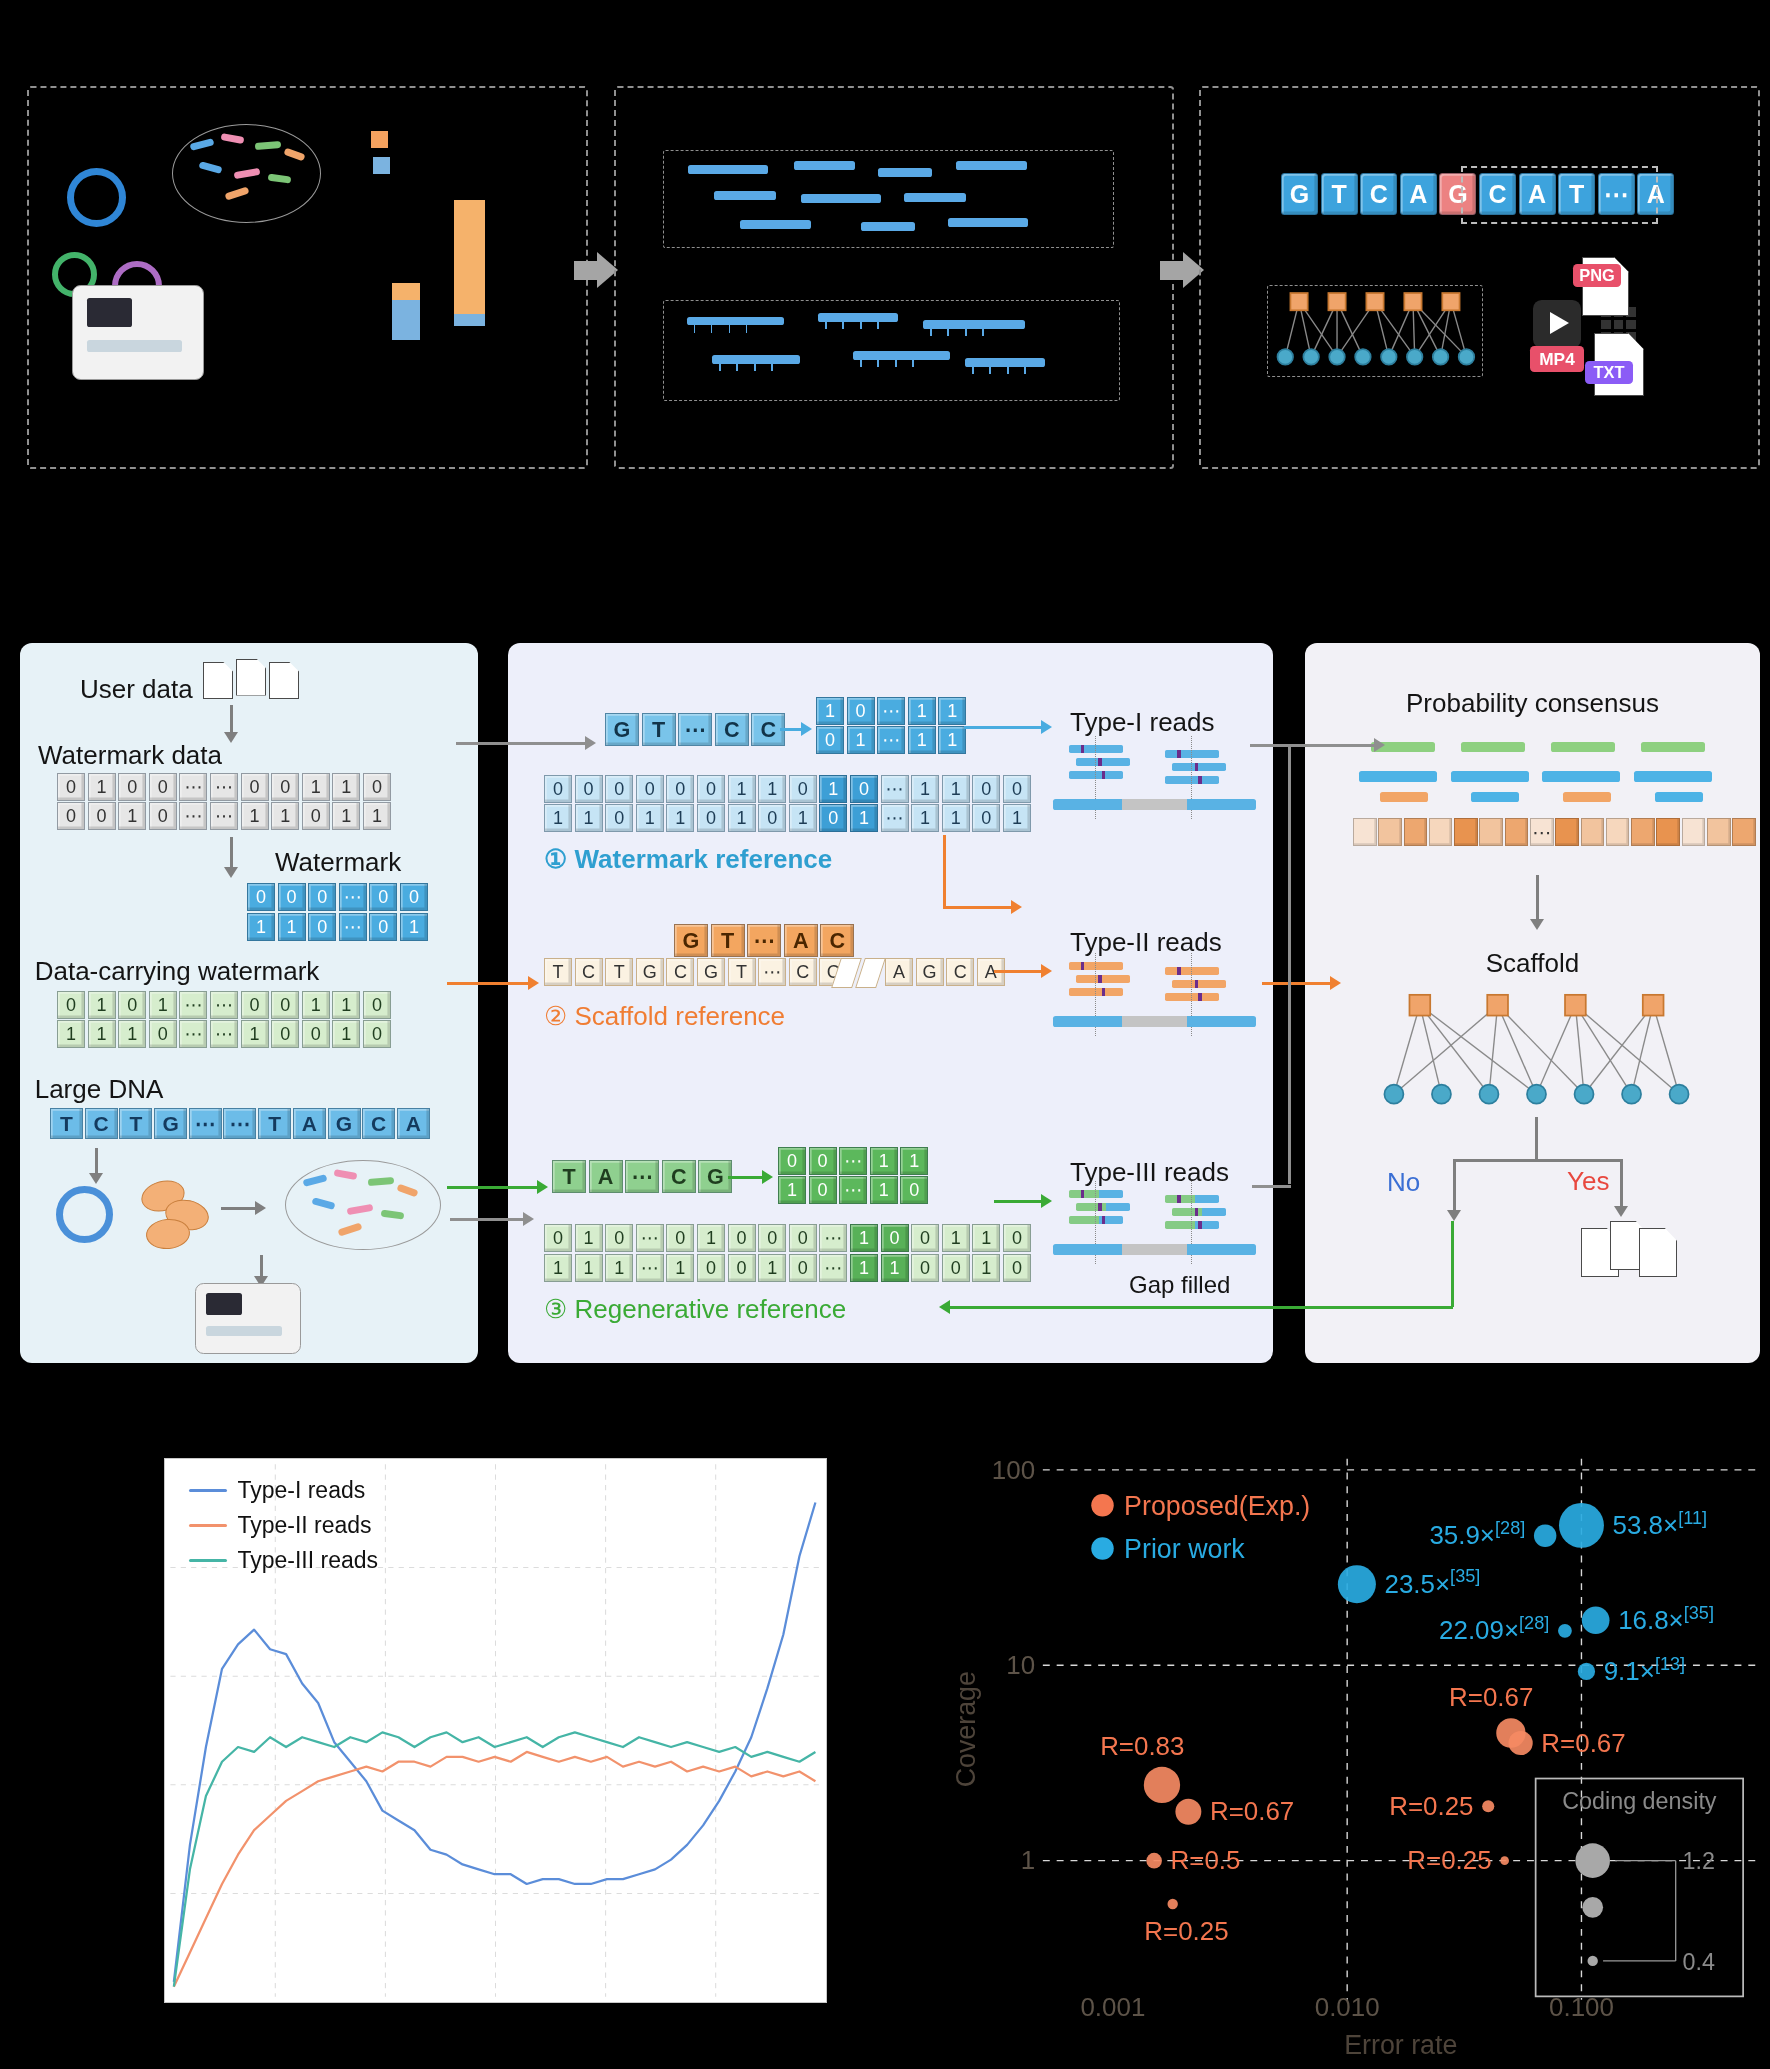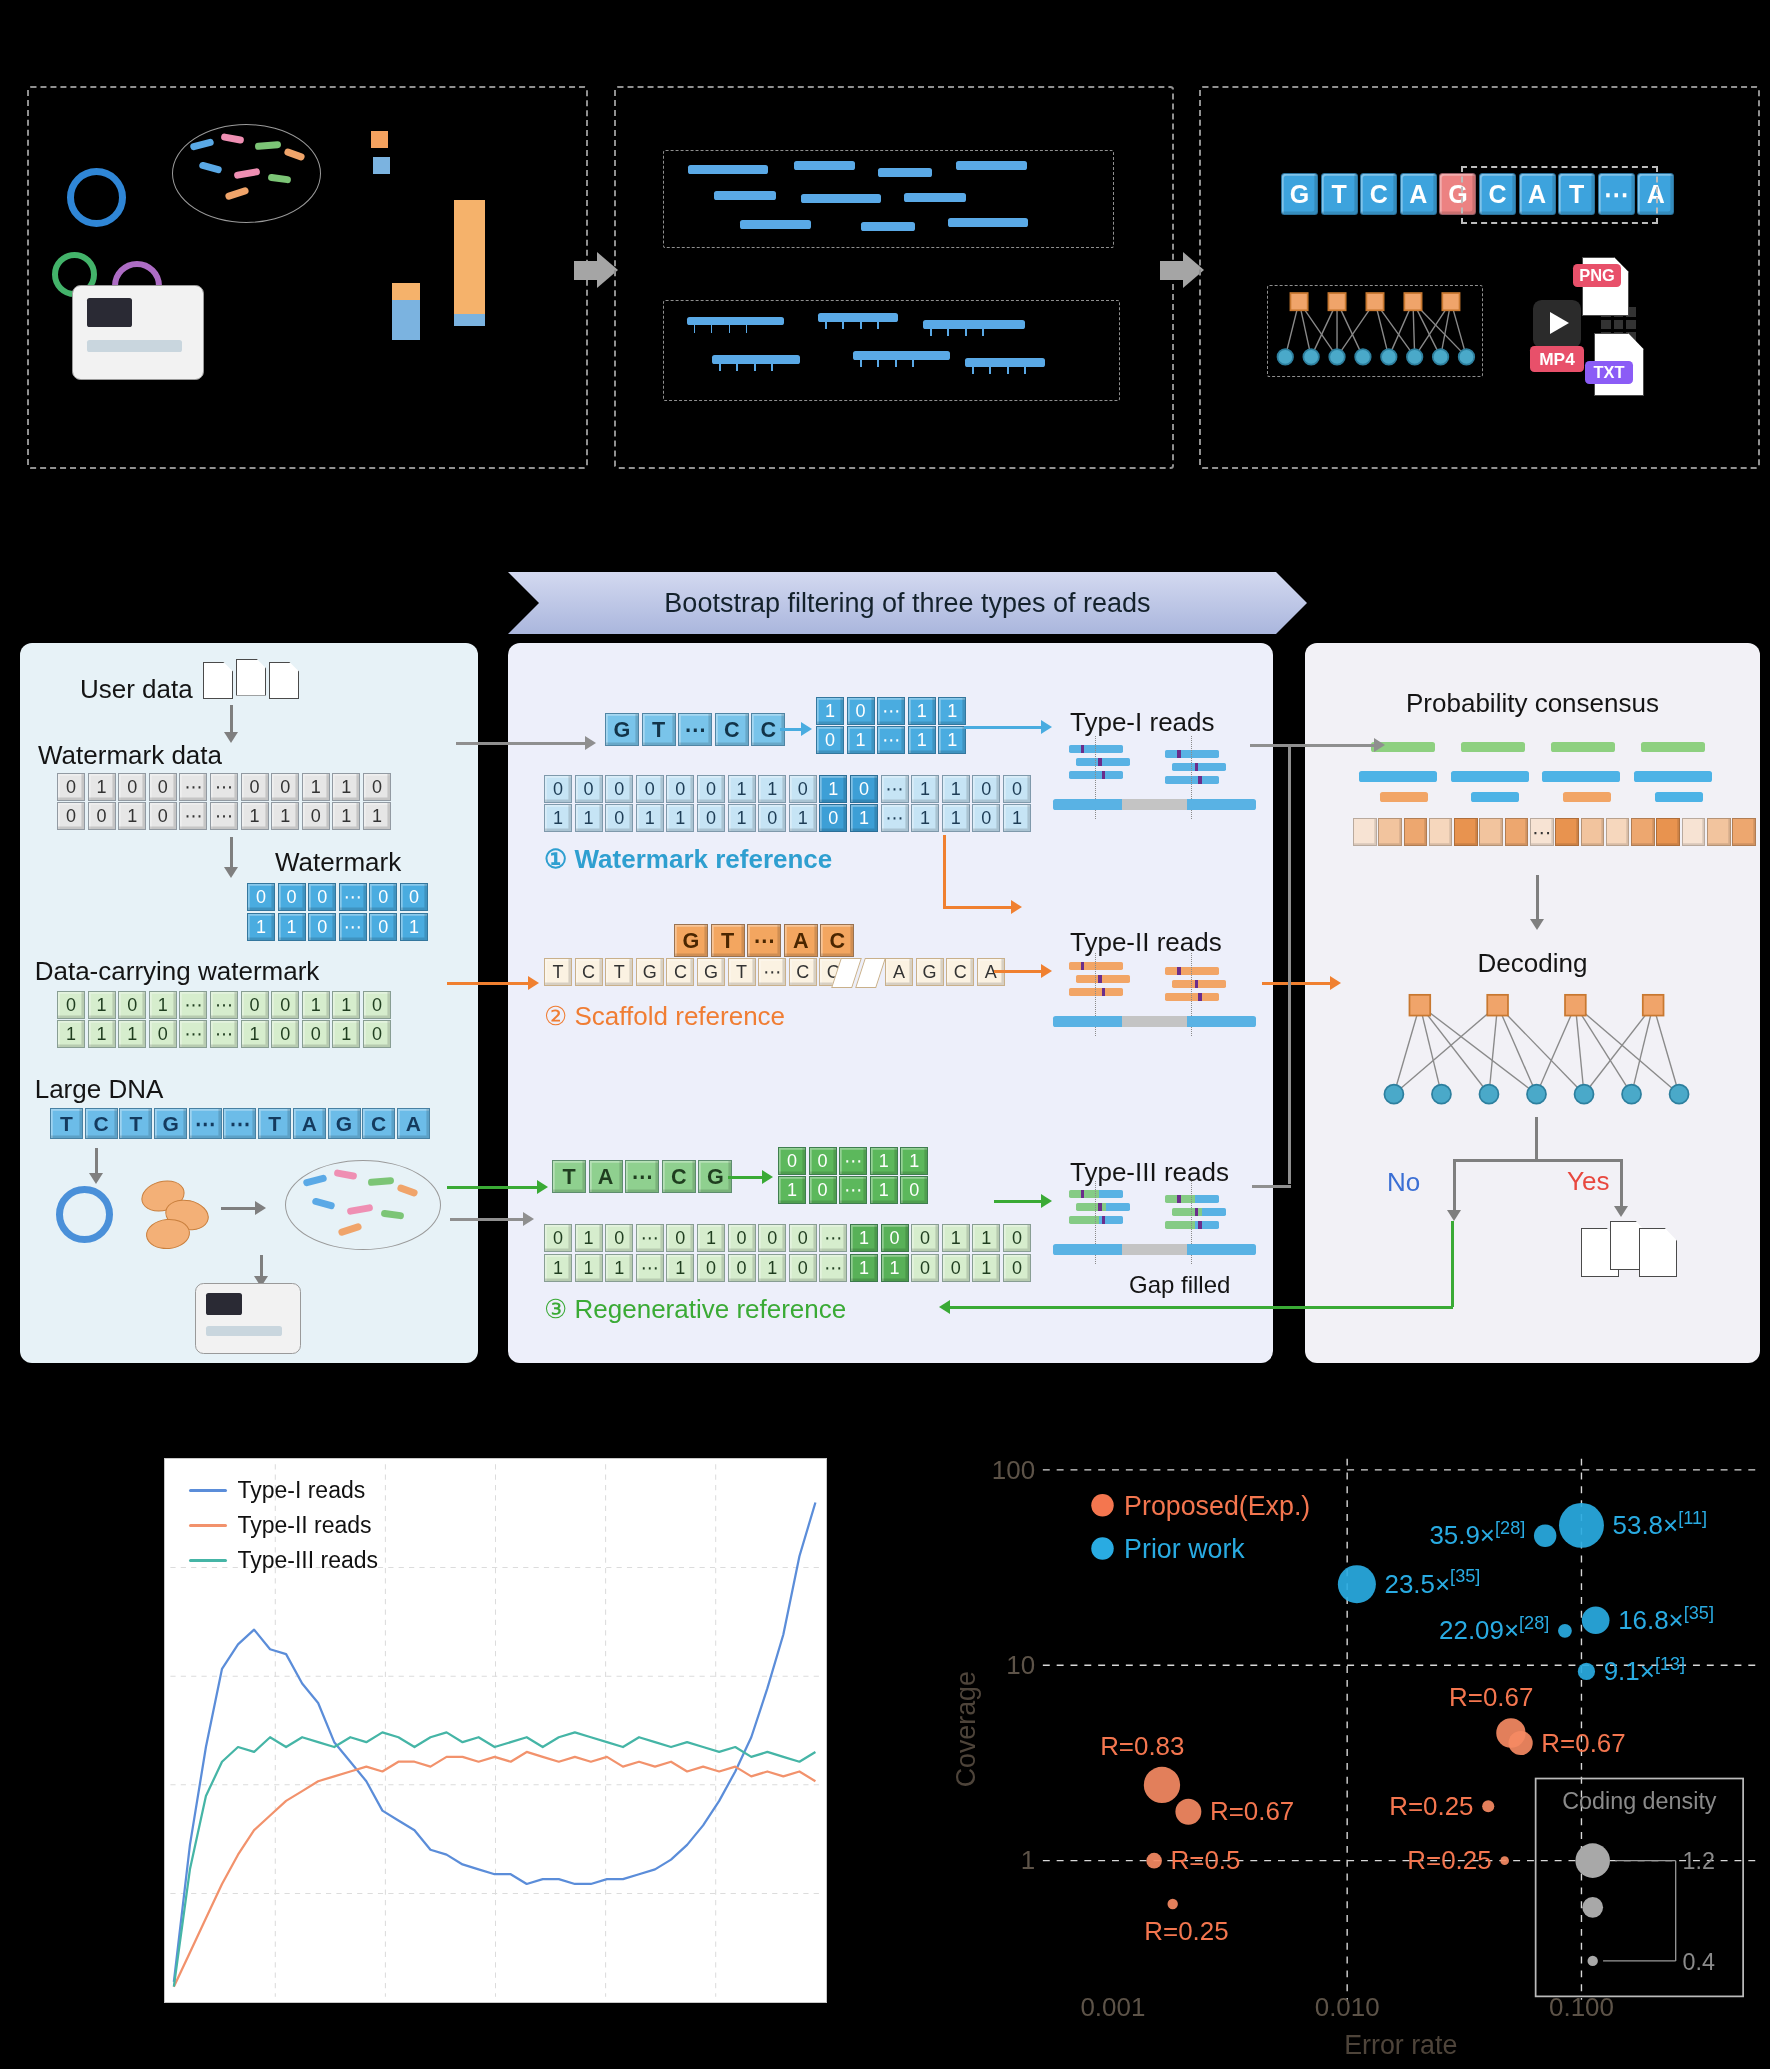--- a/index.html
+++ b/index.html
@@ -215,23 +215,20 @@
         <span></span>
         <span></span>
     </div>
     <div class="file" style="left:381px;top:169px;width:45px;height:57px;"></div>
     <div class="badge" style="left:372px;top:176px;width:48px;height:22.5px;background:#e8506a;font-size:16.4px;">PNG</div>
     <div class="badge" style="left:329px;top:258px;width:54px;height:26px;background:#e8506a;font-size:17.3px;">MP4</div>
     <div class="file" style="left:393px;top:245px;width:48px;height:61px;"></div>
     <div class="badge" style="left:384px;top:273px;width:48px;height:22.5px;background:#8b5cf6;font-size:16.4px;">TXT</div>
   </div>
 
-  <div class="banner" style="left:508px;top:572px;width:799px;background:linear-gradient(#d3d9f0,#aab6dd);">
-    <span>Bootstrap filtering of three types of reads</span>
-  </div>
 
   <div class="panel" style="left:20px;top:643px;width:458px;height:720px;background:#e7f2f7;">
     <div class="lbl" style="left:60px;top:31px;">User data</div>
     <div class="file" style="left:183px;top:19px;width:28px;height:35px;"></div>
     <div class="file" style="left:216px;top:15.6px;width:28px;height:35px;"></div>
     <div class="file" style="left:249px;top:19px;width:28px;height:35px;"></div>
     <div class="varrow" style="--c:#7f7f7f;left:210px;top:62px;height:28px;"></div>
     <div class="lbl" style="left:18px;top:97px;">Watermark data</div>
     <div class="cells bin c-gray" style="left:37px;top:130px;">
         <span class="cell">0</span>
@@ -600,21 +597,21 @@
       <div style="width: 21.6px; height: 26px; border: 0.9px solid rgba(0, 0, 0, 0.25); display: flex; align-items: center; justify-content: center; font-size: 19px; color: rgb(51, 51, 51); box-shadow: rgba(0, 0, 0, 0.12) -1.7px -1.7px 0px inset; background: rgb(232, 147, 79);"></div>
       <div style="width: 21.6px; height: 26px; border: 0.9px solid rgba(0, 0, 0, 0.25); display: flex; align-items: center; justify-content: center; font-size: 19px; color: rgb(51, 51, 51); box-shadow: rgba(0, 0, 0, 0.12) -1.7px -1.7px 0px inset; background: rgb(242, 196, 158);"></div>
       <div style="width: 21.6px; height: 26px; border: 0.9px solid rgba(0, 0, 0, 0.25); display: flex; align-items: center; justify-content: center; font-size: 19px; color: rgb(51, 51, 51); box-shadow: rgba(0, 0, 0, 0.12) -1.7px -1.7px 0px inset; background: rgb(246, 215, 189);"></div>
       <div style="width: 21.6px; height: 26px; border: 0.9px solid rgba(0, 0, 0, 0.25); display: flex; align-items: center; justify-content: center; font-size: 19px; color: rgb(51, 51, 51); box-shadow: rgba(0, 0, 0, 0.12) -1.7px -1.7px 0px inset; background: rgb(237, 167, 111);"></div>
       <div style="width: 21.6px; height: 26px; border: 0.9px solid rgba(0, 0, 0, 0.25); display: flex; align-items: center; justify-content: center; font-size: 19px; color: rgb(51, 51, 51); box-shadow: rgba(0, 0, 0, 0.12) -1.7px -1.7px 0px inset; background: rgb(232, 147, 79);"></div>
       <div style="width: 21.6px; height: 26px; border: 0.9px solid rgba(0, 0, 0, 0.25); display: flex; align-items: center; justify-content: center; font-size: 19px; color: rgb(51, 51, 51); box-shadow: rgba(0, 0, 0, 0.12) -1.7px -1.7px 0px inset; background: rgb(247, 227, 211);"></div>
       <div style="width: 21.6px; height: 26px; border: 0.9px solid rgba(0, 0, 0, 0.25); display: flex; align-items: center; justify-content: center; font-size: 19px; color: rgb(51, 51, 51); box-shadow: rgba(0, 0, 0, 0.12) -1.7px -1.7px 0px inset; background: rgb(242, 196, 158);"></div>
       <div style="width: 21.6px; height: 26px; border: 0.9px solid rgba(0, 0, 0, 0.25); display: flex; align-items: center; justify-content: center; font-size: 19px; color: rgb(51, 51, 51); box-shadow: rgba(0, 0, 0, 0.12) -1.7px -1.7px 0px inset; background: rgb(237, 167, 111);"></div>
     </div>
   <div class="varrow" style="--c:#7f7f7f;left:1536px;top:875px;height:45px;"></div>
-  <div class="lbl" style="left:1305px;top:948px;width:455px;text-align:center;">Decoding</div>
+  <div class="lbl" style="left:1305px;top:948px;width:455px;text-align:center;">Scaffold</div>
   <svg id="g-dec" class="abs" style="left:1368px;top:986px;" width="337" height="130" viewBox="0 0 390 150">
       <line x1="60" y1="22" x2="30" y2="125" stroke="#8a8a8a" stroke-width="1.6"></line>
       <line x1="60" y1="22" x2="85" y2="125" stroke="#8a8a8a" stroke-width="1.6"></line>
       <line x1="60" y1="22" x2="140" y2="125" stroke="#8a8a8a" stroke-width="1.6"></line>
       <line x1="60" y1="22" x2="195" y2="125" stroke="#8a8a8a" stroke-width="1.6"></line>
       <line x1="150" y1="22" x2="30" y2="125" stroke="#8a8a8a" stroke-width="1.6"></line>
       <line x1="150" y1="22" x2="140" y2="125" stroke="#8a8a8a" stroke-width="1.6"></line>
       <line x1="150" y1="22" x2="195" y2="125" stroke="#8a8a8a" stroke-width="1.6"></line>
       <line x1="150" y1="22" x2="250" y2="125" stroke="#8a8a8a" stroke-width="1.6"></line>
       <line x1="240" y1="22" x2="195" y2="125" stroke="#8a8a8a" stroke-width="1.6"></line>

